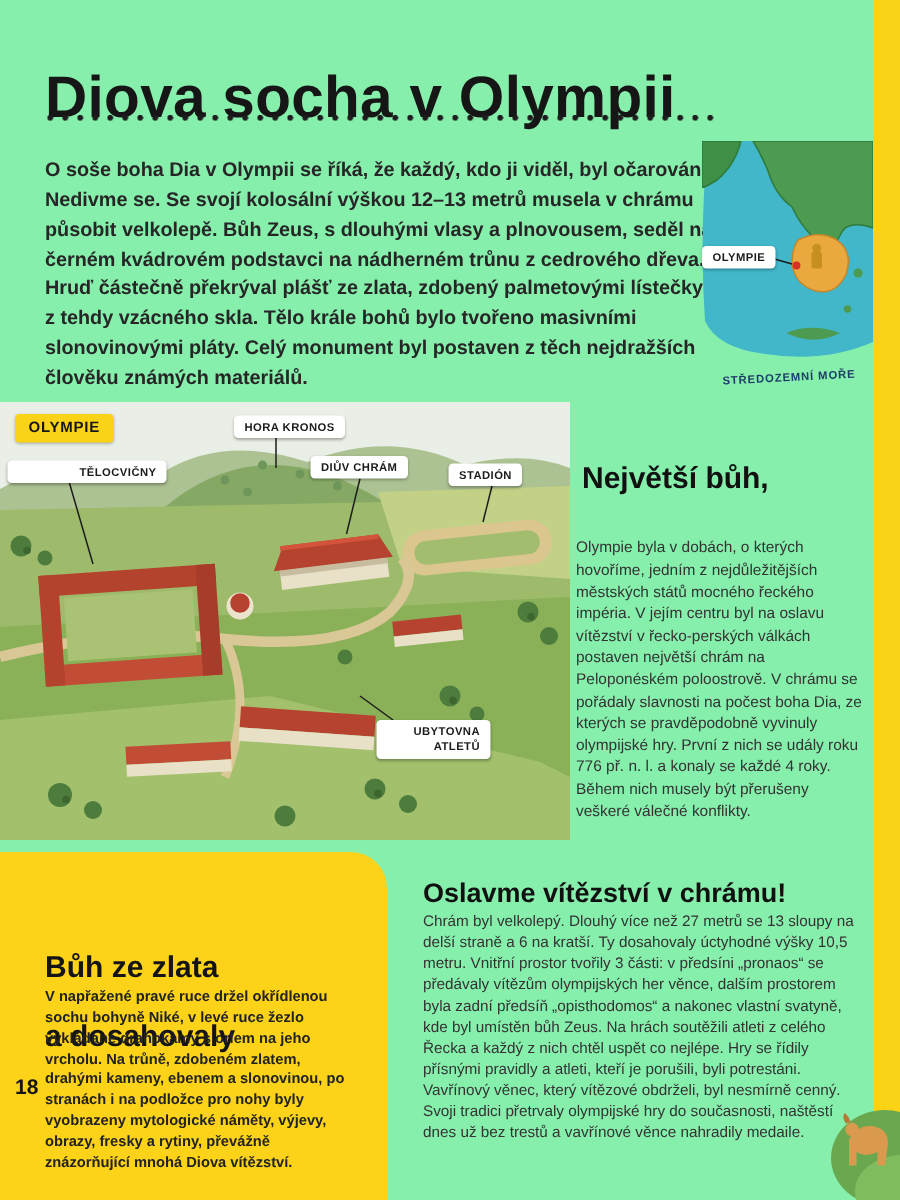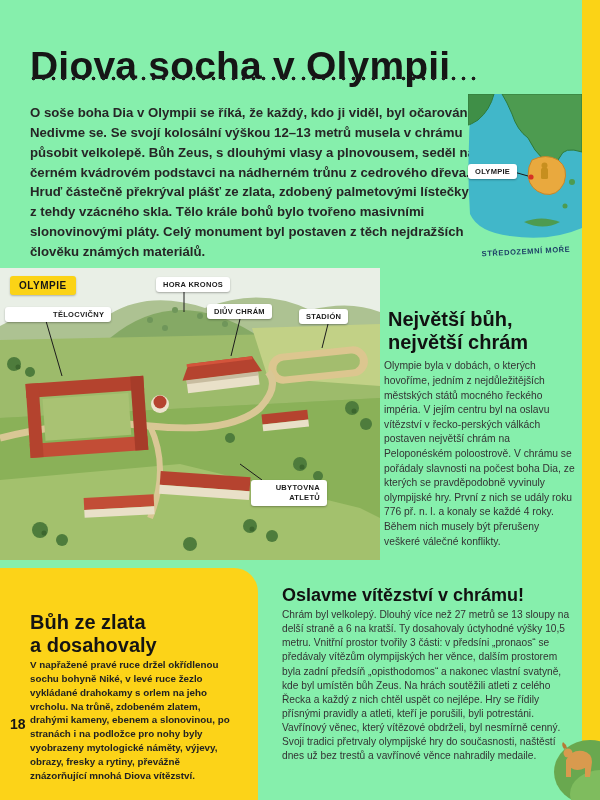--- a/index.html
+++ b/index.html
@@ -46,21 +46,21 @@
 
   
   .h-biggest{left:388px;top:291px;font-size:20px;font-weight:800;line-height:1.15;color:#111;}
   .h-biggest span{display:block;}
   .body-biggest{left:384px;top:349px;width:192px;font-size:10.3px;line-height:1.42;color:#333;}
 
   
   .yellow-box{left:0;top:568px;width:258px;height:232px;background:#fcd318;
               border-top-right-radius:24px;z-index:0;}
   .h-gold{left:30px;top:594px;font-size:20px;font-weight:800;line-height:1.15;color:#141414;}
-  .h-gold span{display:block;}
+  .h-gold span{display:block;margin-top:23px;}
   .body-gold{left:30px;top:648px;width:206px;font-size:9.8px;font-weight:700;
              line-height:1.42;color:#222;}
   .page-number{left:10px;top:716px;font-size:14px;font-weight:800;color:#141414;}
 
   
   .h-celebrate{left:282px;top:570px;font-size:18px;font-weight:800;color:#111;}
   .body-celebrate{left:282px;top:598px;width:296px;font-size:10.2px;line-height:1.38;color:#333;}
 
   
   .corner-illu{left:550px;top:680px;width:50px;height:120px;z-index:2;}
@@ -179,21 +179,20 @@
   </div>
   <div class="abs tag-yellow">OLYMPIE</div>
   <div class="abs tag-white tag-hora">HORA KRONOS</div>
   <div class="abs tag-white tag-telo">TĚLOCVIČNY</div>
   <div class="abs tag-white tag-chram">DIŮV CHRÁM</div>
   <div class="abs tag-white tag-stadion">STADIÓN</div>
   <div class="abs tag-white tag-ubytovna">UBYTOVNA ATLETŮ</div>
 
   <h2 class="abs h-biggest">
     <span>Největší bůh,</span>
-    <span>největší chrám</span>
   </h2>
   <p class="abs body-biggest">Olympie byla v dobách, o kterých hovoříme, jedním z nejdůležitějších městských států mocného řeckého impéria. V jejím centru byl na oslavu vítězství v řecko-perských válkách postaven největší chrám na Peloponéském poloostrově. V chrámu se pořádaly slavnosti na počest boha Dia, ze kterých se pravděpodobně vyvinuly olympijské hry. První z nich se udály roku 776 př. n. l. a konaly se každé 4 roky. Během nich musely být přerušeny veškeré válečné konflikty.</p>
 
   <div class="abs yellow-box"></div>
   <h2 class="abs h-gold">
     <span>Bůh ze zlata</span>
     <span>a dosahovaly</span>
   </h2>
   <p class="abs body-gold">V napřažené pravé ruce držel okřídlenou sochu bohyně Niké, v levé ruce žezlo vykládané drahokamy s orlem na jeho vrcholu. Na trůně, zdobeném zlatem, drahými kameny, ebenem a slonovinou, po stranách i na podložce pro nohy byly vyobrazeny mytologické náměty, výjevy, obrazy, fresky a rytiny, převážně znázorňující mnohá Diova vítězství.</p>
   <div class="abs page-number">18</div>

